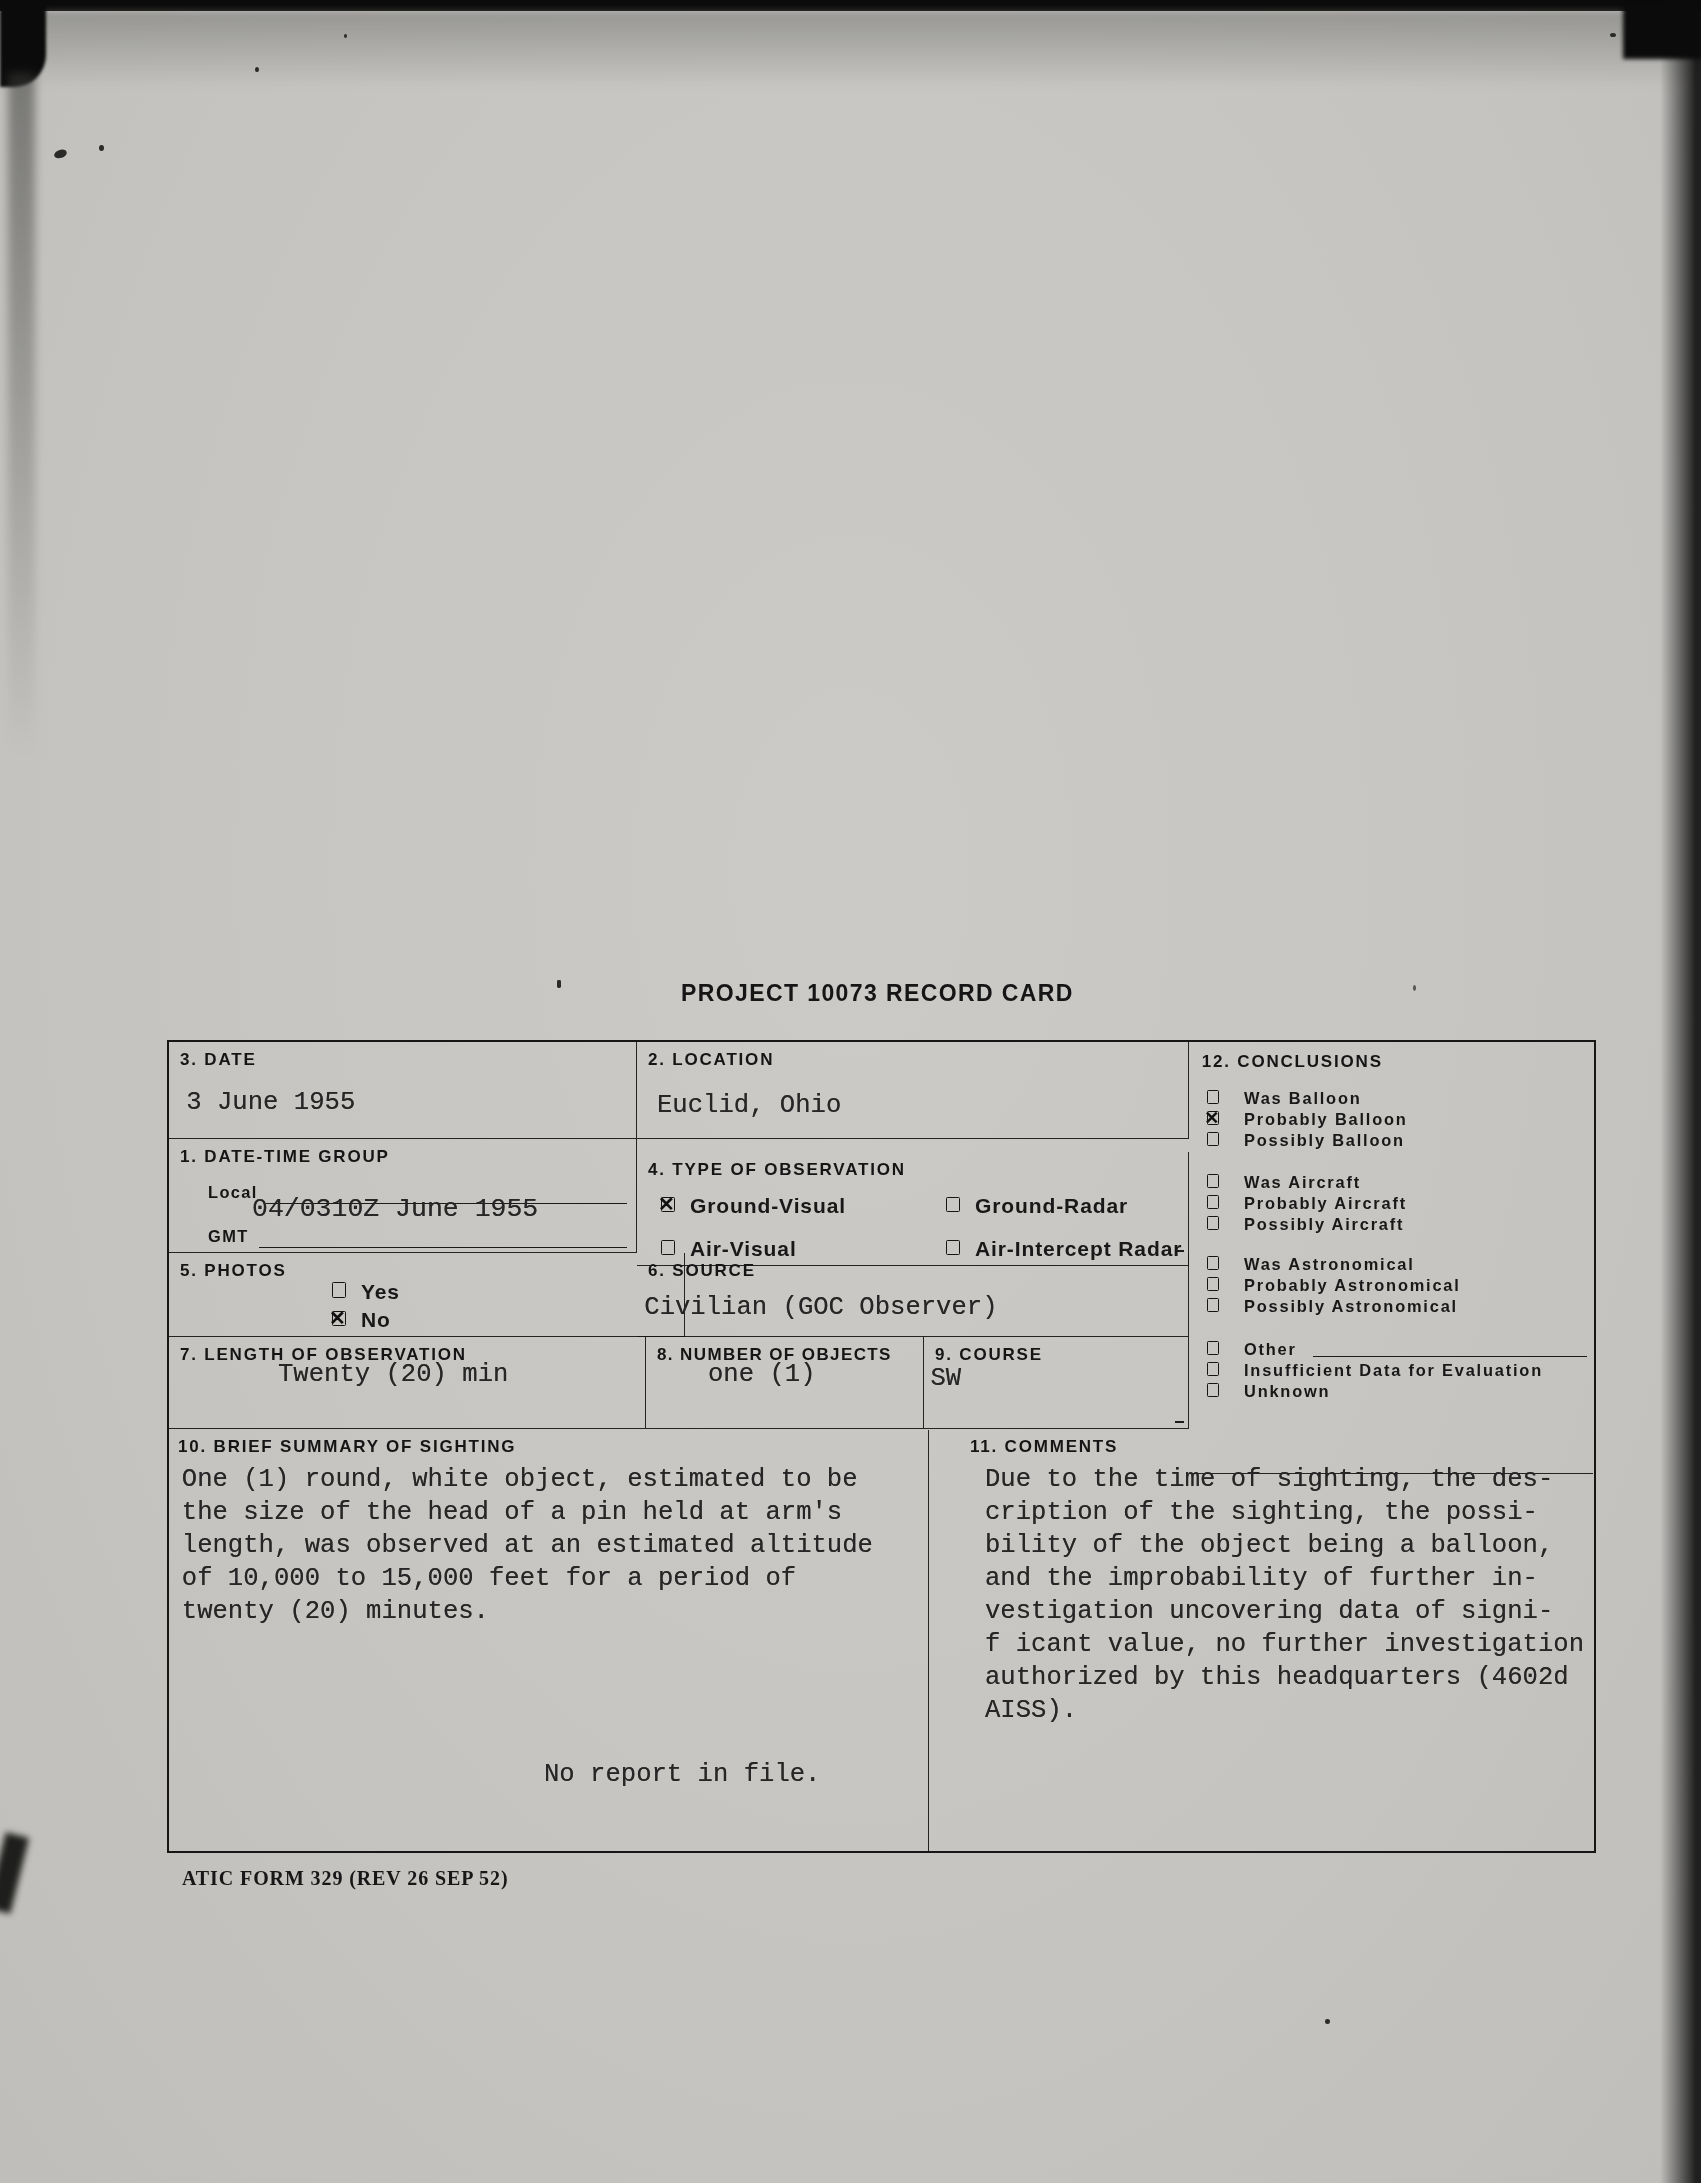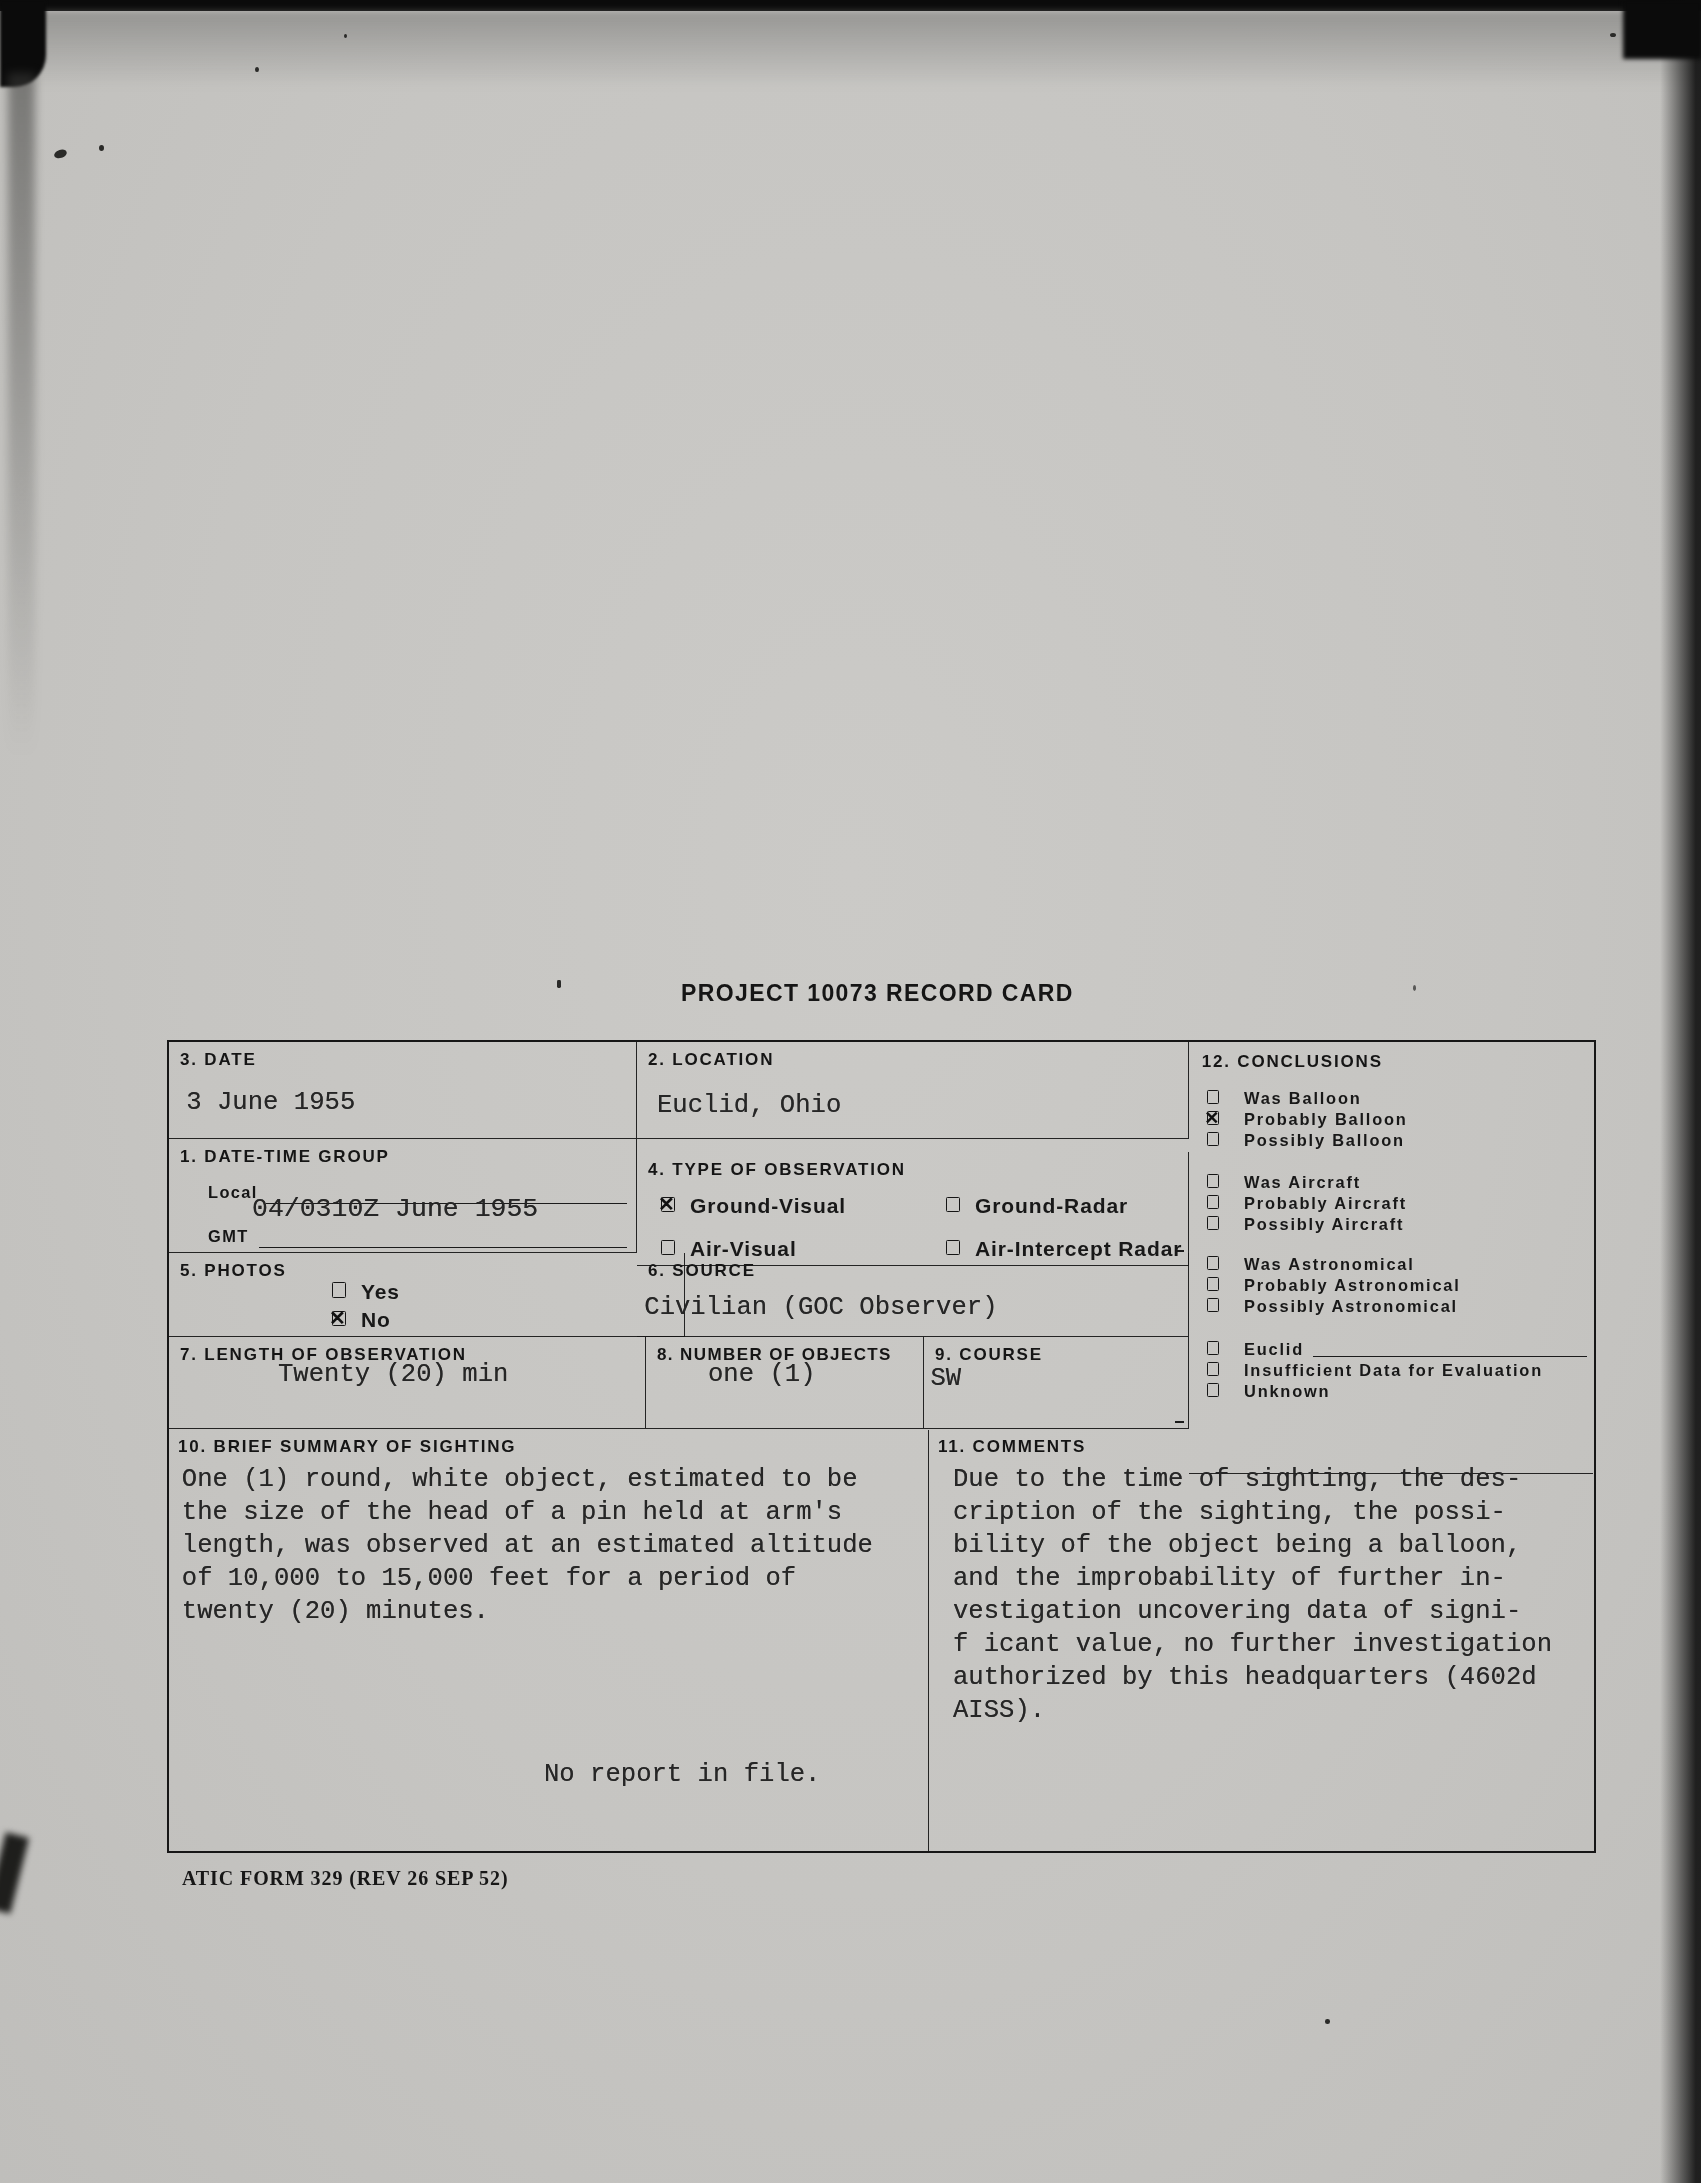--- a/index.html
+++ b/index.html
@@ -141,21 +141,21 @@
       <span class="cb"></span>
       <span class="clabel">Probably Astronomical</span>
     </div>
     <div class="citem" style="top:255px;">
       <span class="cb"></span>
       <span class="clabel">Possibly Astronomical</span>
     </div>
 
     <div class="citem" style="top:298px;">
       <span class="cb"></span>
-      <span class="clabel">Euclid</span>
+      <span class="clabel">Other</span>
       <span class="fill-line" style="left:106px;top:15.5px;width:274px;"></span>
     </div>
     <div class="citem" style="top:319px;">
       <span class="cb"></span>
       <span class="clabel">Insufficient Data for Evaluation</span>
     </div>
     <div class="citem" style="top:340px;">
       <span class="cb"></span>
       <span class="clabel">Unknown</span>
     </div>
@@ -225,21 +225,21 @@
   <div class="cell b-r" style="left:0;top:388px;width:760px;height:421px;">
     <span class="lbl" style="left:9px;top:7.3px;">10. BRIEF SUMMARY OF SIGHTING</span>
     <span class="type" style="left:12.8px;top:33px;">One (1) round, white object, estimated to be
 the size of the head of a pin held at arm's
 length, was observed at an estimated altitude
 of 10,000 to 15,000 feet for a period of
 twenty (20) minutes.</span>
     <span class="type" style="left:375px;top:328px;">No report in file.</span>
   </div>
 
-  <div class="cell" style="left:760px;top:388px;width:664px;height:421px;">
+  <div class="cell" style="left:792px;top:388px;width:664px;height:421px;">
     <span class="lbl" style="left:9px;top:7.3px;">11. COMMENTS</span>
     <span class="type" style="left:24px;top:33px;">Due to the time of sighting, the des-
 cription of the sighting, the possi-
 bility of the object being a balloon,
 and the improbability of further in-
 vestigation uncovering data of signi-
 f icant value, no further investigation
 authorized by this headquarters (4602d
 AISS).</span>
   </div>

